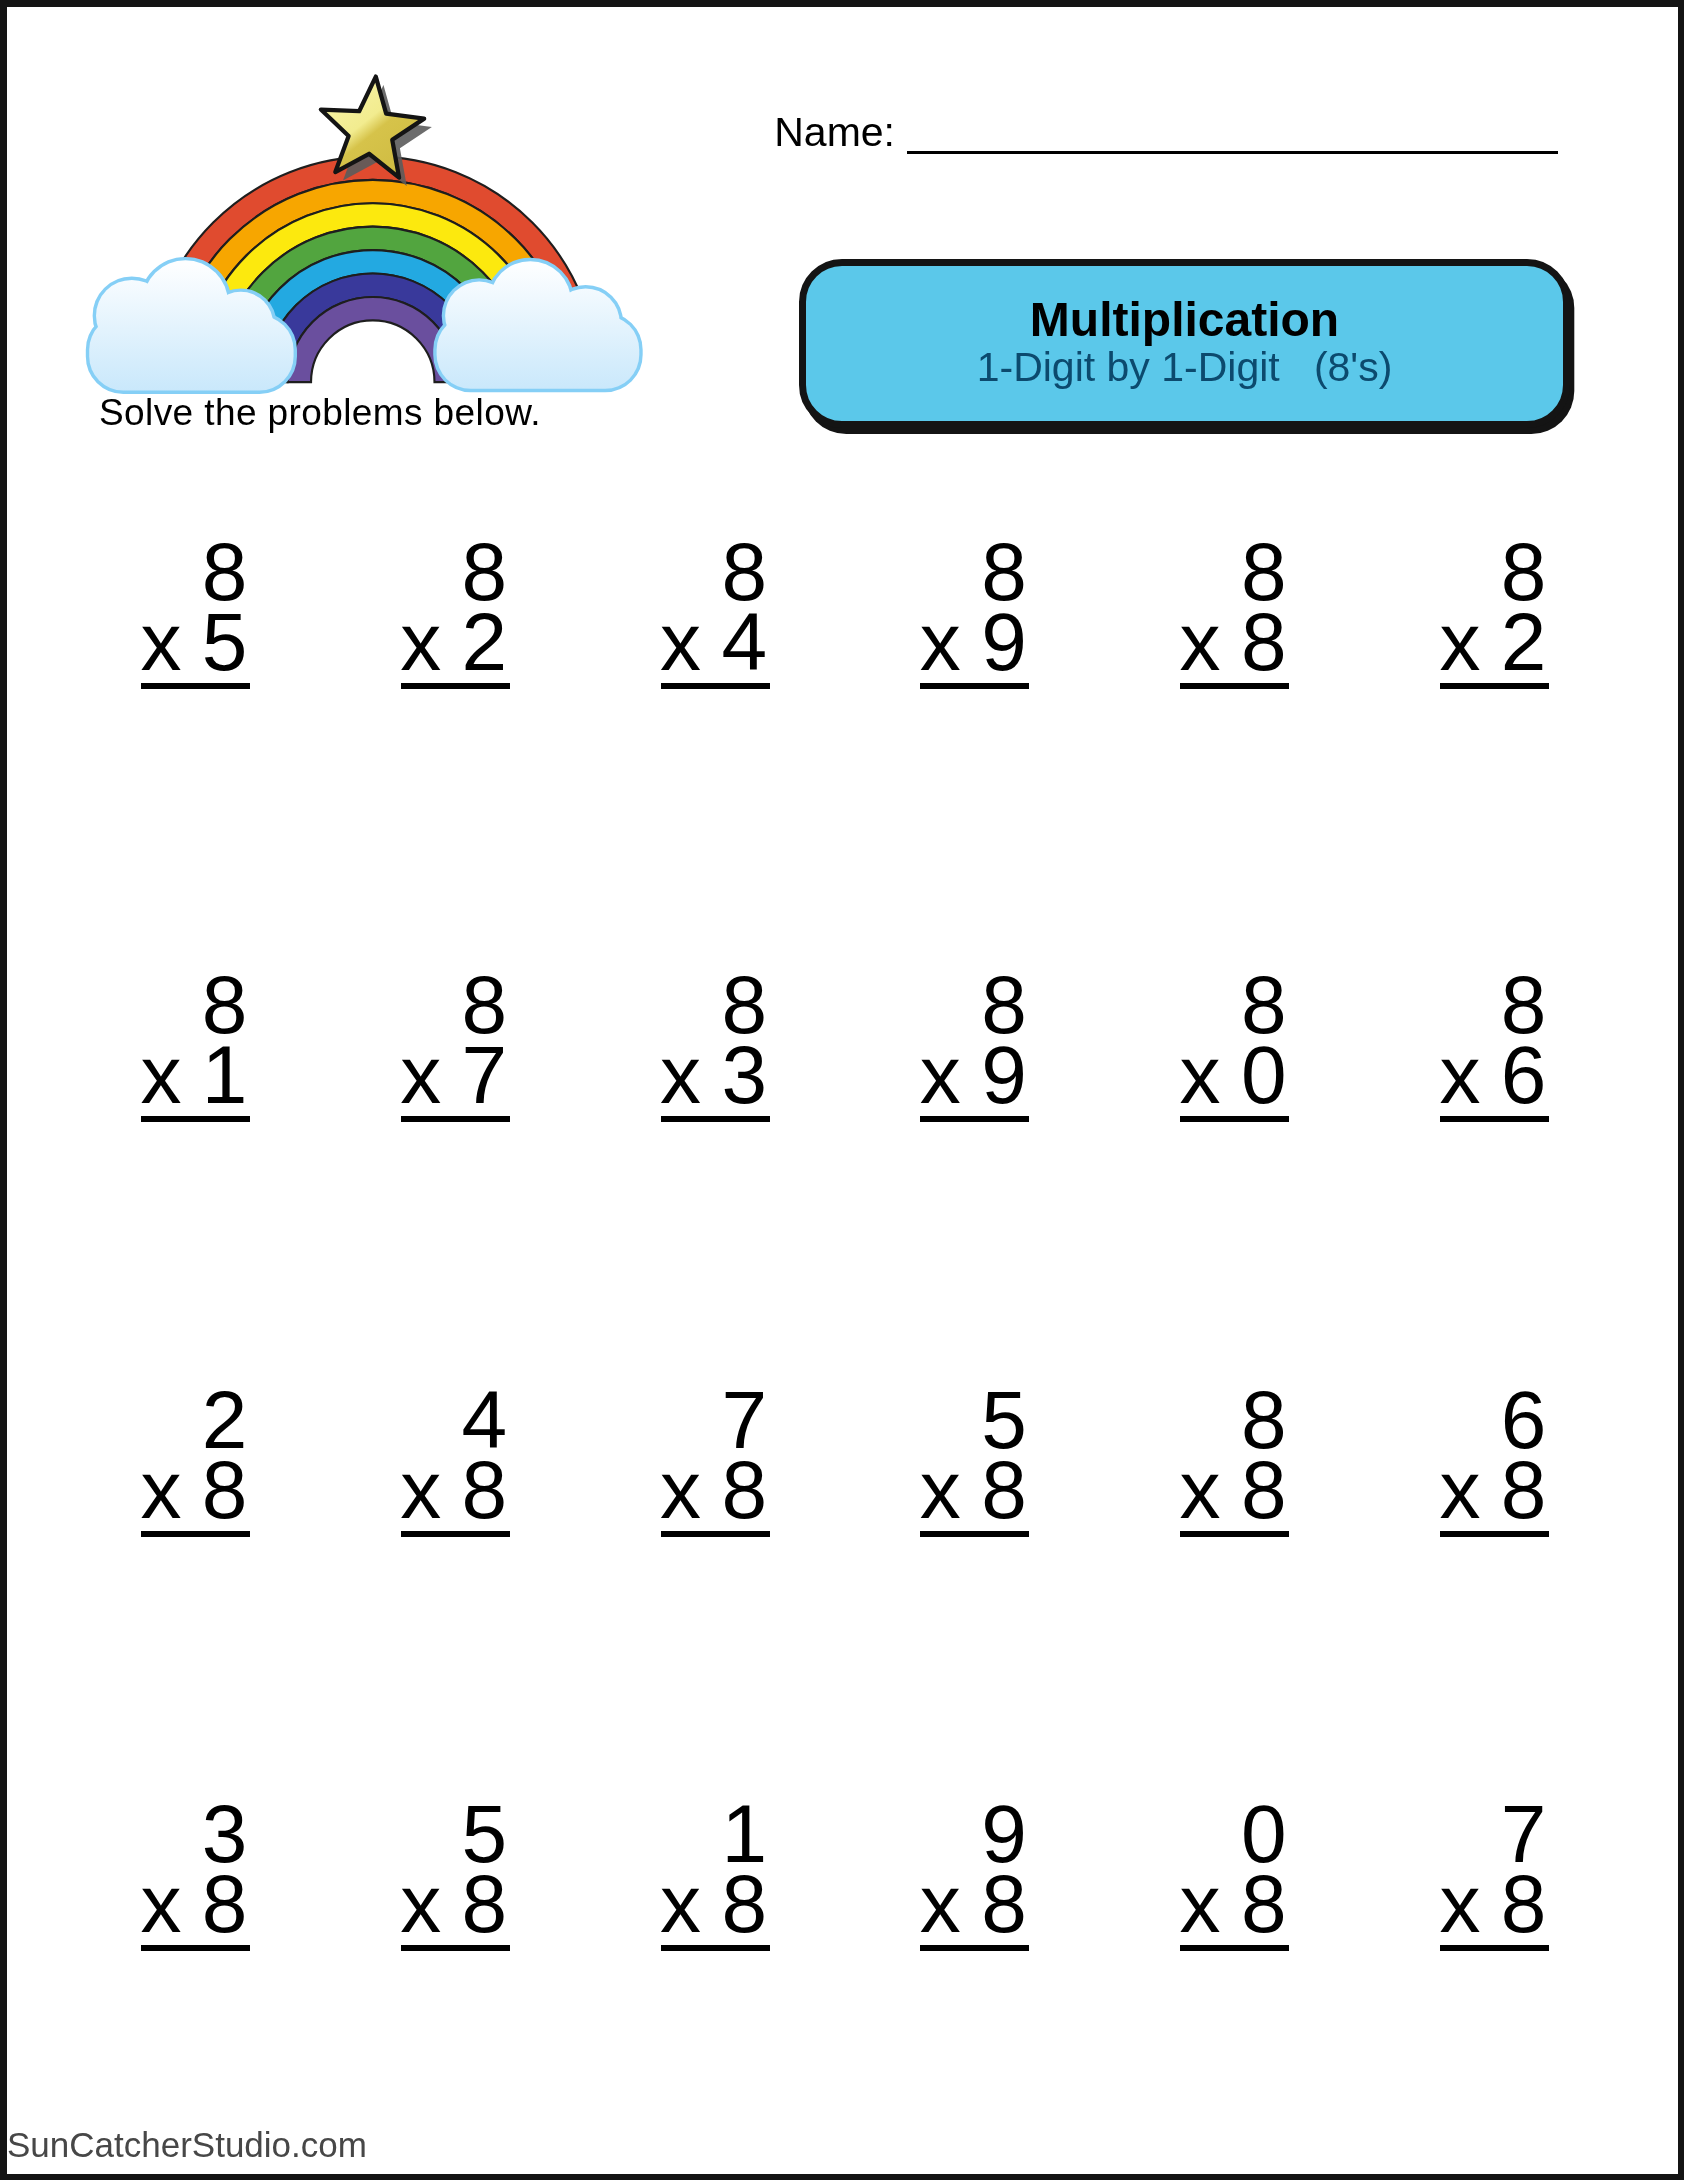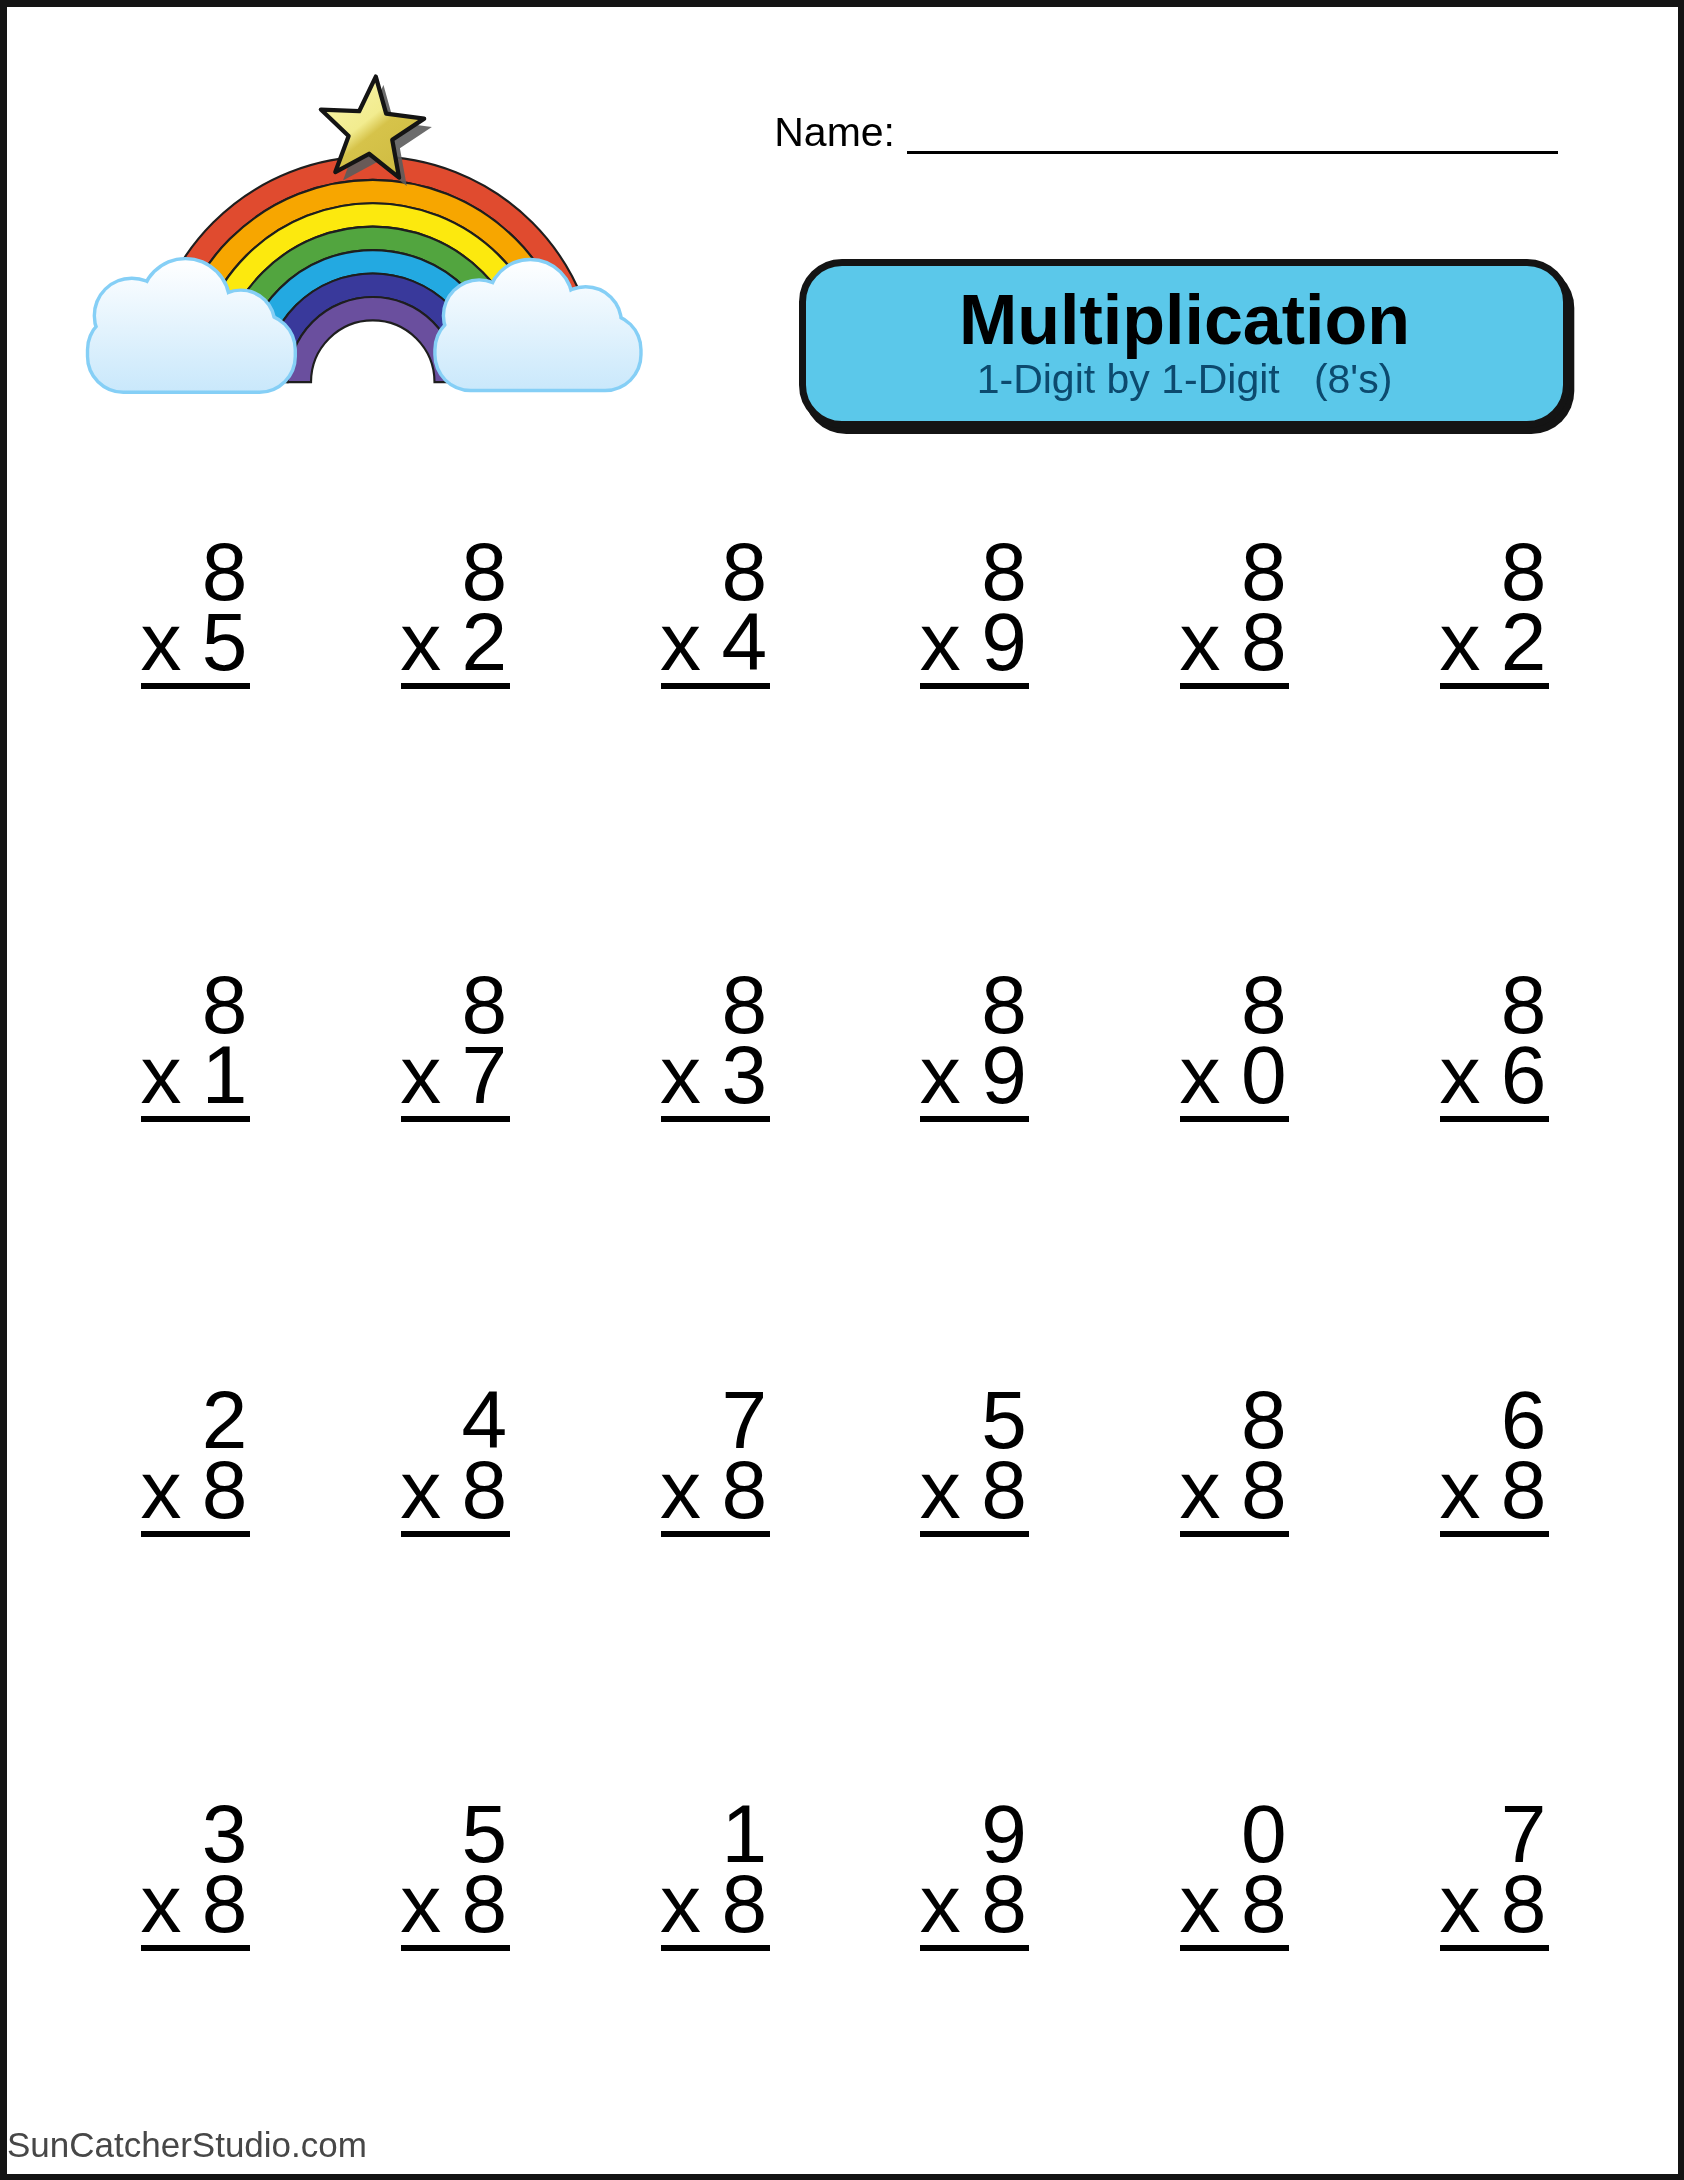--- a/index.html
+++ b/index.html
@@ -28,21 +28,21 @@
   .field-label { width:121px; text-align:right; font-size:41px; color:#000; margin-right:12px; line-height:1.05; }
   .field-line { flex:1; height:41px; border-bottom:3.4px solid #000; }
 
   
   .title-box {
     position:absolute; left:792px; top:252px; width:771px; height:169px;
     background:#5BC8EA; border:7.7px solid #141414; border-radius:43px;
     box-shadow:4.3px 6px 0 #141414;
     display:flex; flex-direction:column; align-items:center; justify-content:center;
   }
-  .box-title { font-size:70px; font-weight:bold; color:#000; line-height:1.02; }
+  .box-title { font-size:48px; font-weight:bold; color:#000; line-height:1.02; }
   .box-subtitle { font-size:41px; color:#0c4a6e; white-space:pre; line-height:1.1; }
 
   
   .problem-row {
     position:absolute; left:132px; width:1461px;
     display:flex; justify-content:space-between;
   }
   .problem-row:nth-of-type(1) { top:530px; }
   .problem-row:nth-of-type(2) { top:963px; }
   .problem-row:nth-of-type(3) { top:1378px; }
@@ -110,20 +110,21 @@
       <use href="#cloudR" class="cloud-stroked"></use>
       <use href="#cloudR" class="cloud-filled"></use>
     </g>
 
     <g>
       <path class="star-shadow" transform="translate(352,93) rotate(5)" d="M0,-64 L15.9,-21.8 L60.9,-19.8 L25.7,8.3 L37.6,51.8 L0,27 L-37.6,51.8 L-25.7,8.3 L-60.9,-19.8 L-15.9,-21.8 Z"></path>
       <path class="star-body" transform="translate(343,83) rotate(5)" d="M0,-64 L15.9,-21.8 L60.9,-19.8 L25.7,8.3 L37.6,51.8 L0,27 L-37.6,51.8 L-25.7,8.3 L-60.9,-19.8 L-15.9,-21.8 Z"></path>
     </g>
   </svg>
 
+  <div class="instruction">Solve the problems below.</div>
 
   <div class="fields">
     <div class="field-row">
       <span class="field-label">Name:</span>
       <span class="field-line"></span>
     </div>
   </div>
 
   <div class="title-box">
     <div class="box-title">Multiplication</div>

